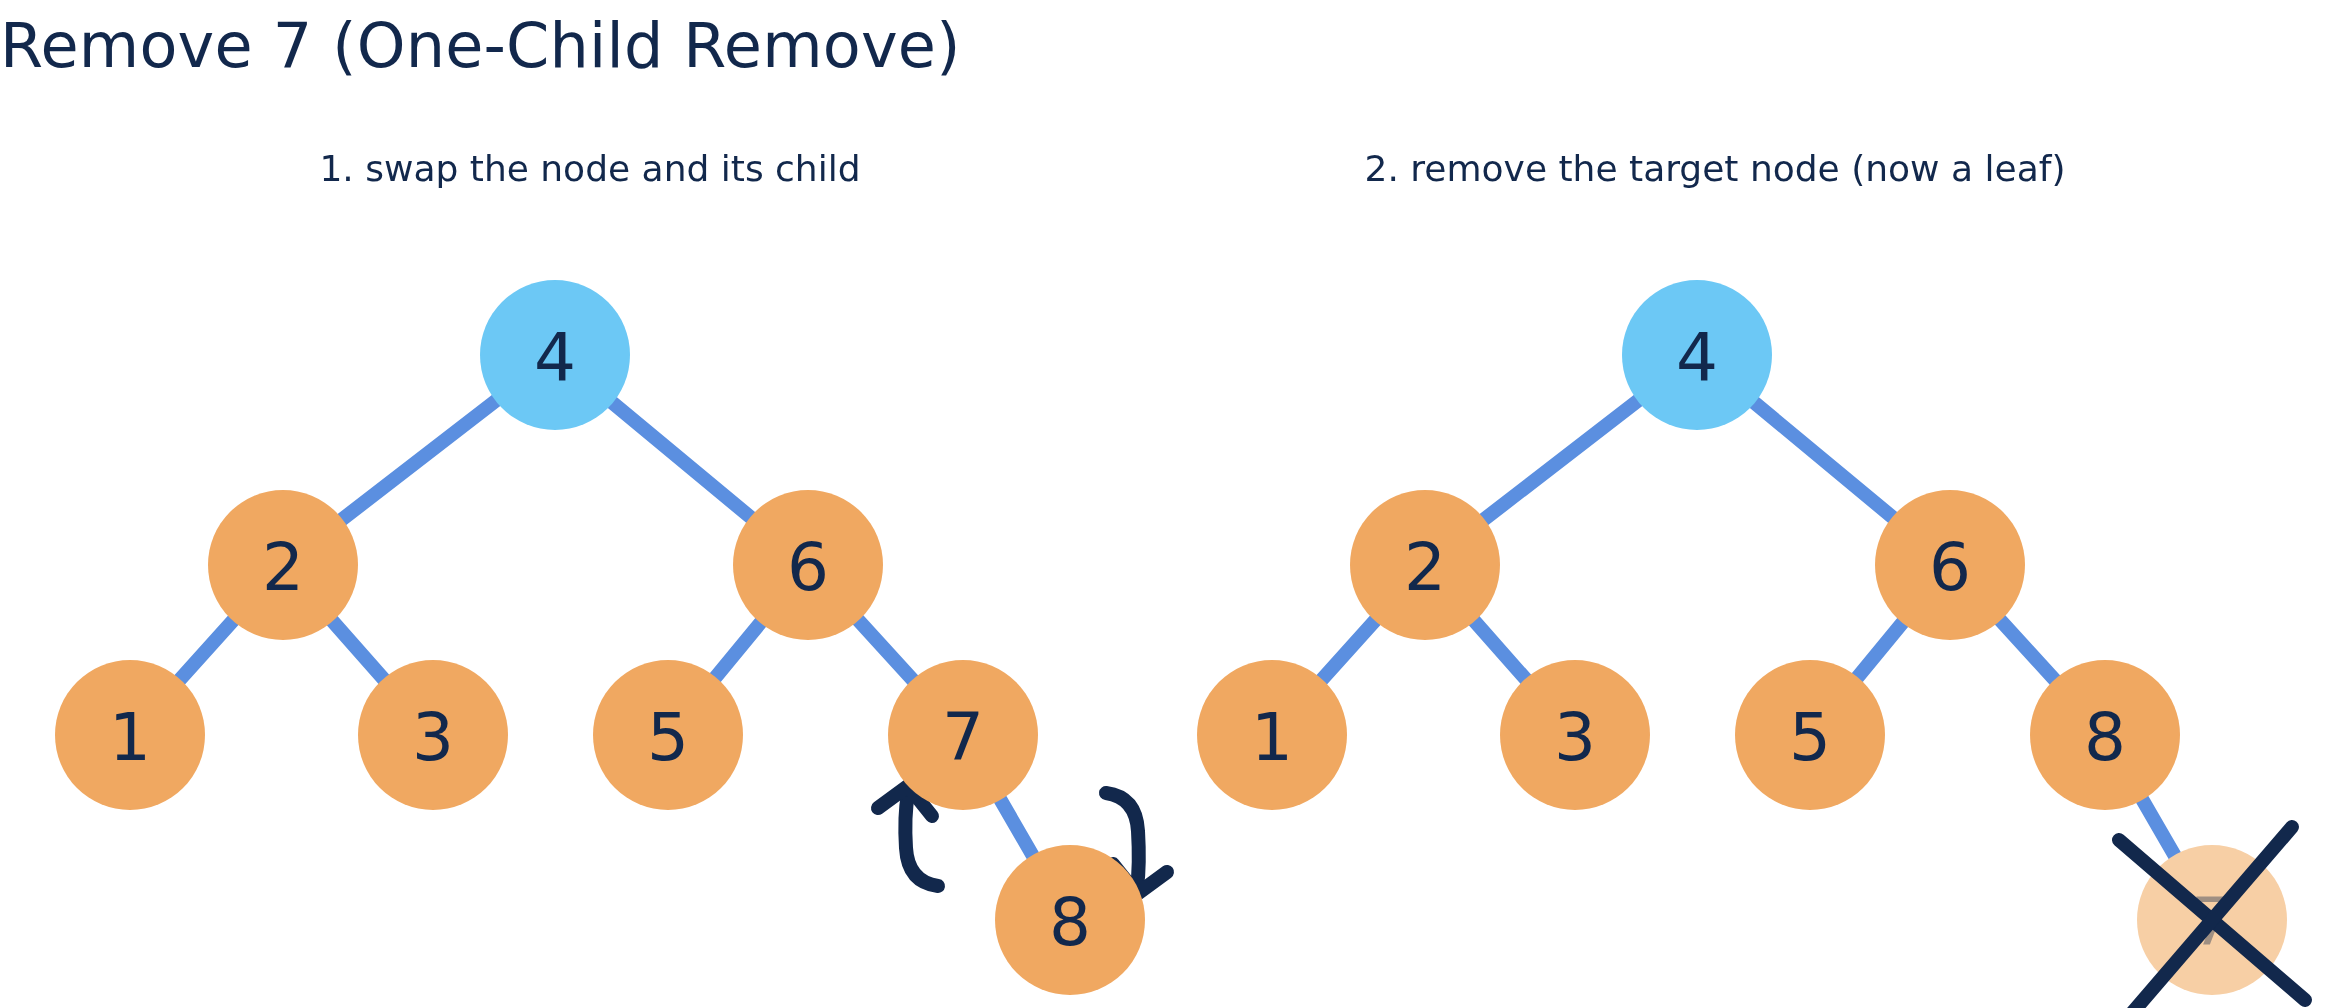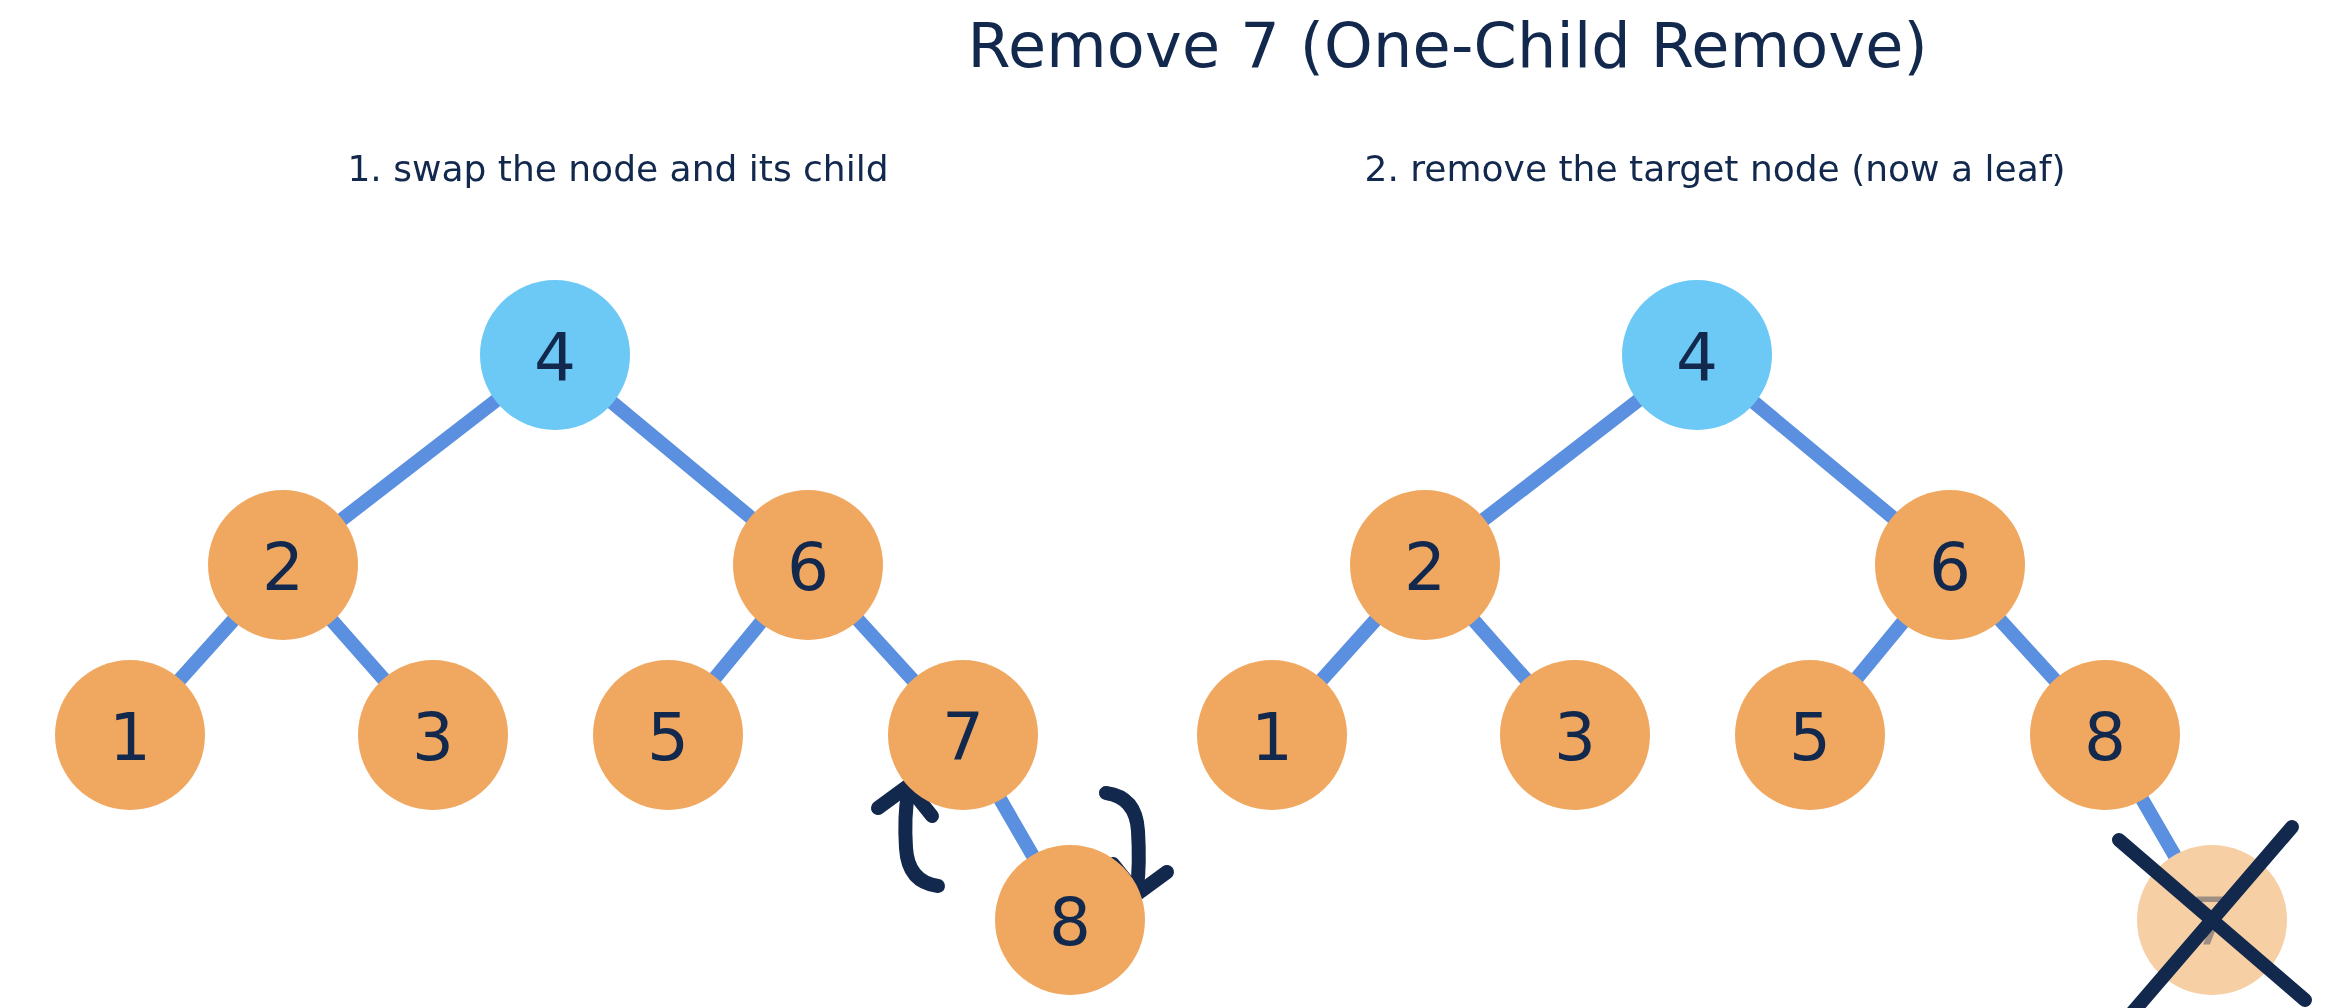--- a/index.html
+++ b/index.html
@@ -17,38 +17,38 @@
     position: relative;
     width: 2346px;
     height: 1008px;
     background: #ffffff;
   }
   .page-title {
     position: absolute;
     left: 0;
     top: 12px;
     width: 1928px;
-    text-align: right;
+    text-align: left;
     font-size: 62px;
     font-weight: 400;
     color: #12284c;
     letter-spacing: 0.2px;
     line-height: 1.1;
     white-space: nowrap;
   }
   .panel-caption {
     position: absolute;
     top: 148px;
     font-size: 36px;
     font-weight: 400;
     color: #12284c;
     white-space: nowrap;
     text-align: center;
   }
-  #caption-left  { left: 16px;    width: 1180px; padding-left: 12px; }
+  #caption-left  { left: 0px;    width: 1180px; }
   #caption-right { left: 1132px; width: 1166px; }
 
   svg.tree-canvas {
     position: absolute;
     left: 0;
     top: 0;
     width: 2346px;
     height: 1008px;
   }
   .node-circle { }

